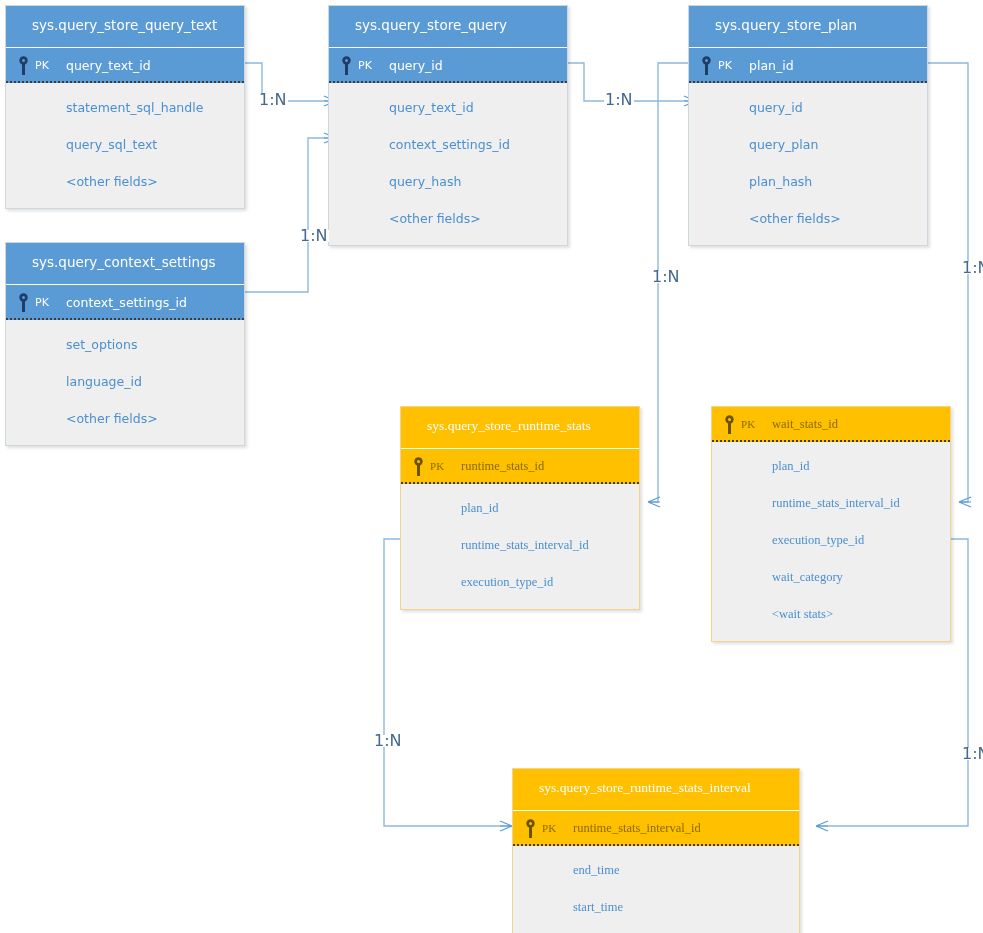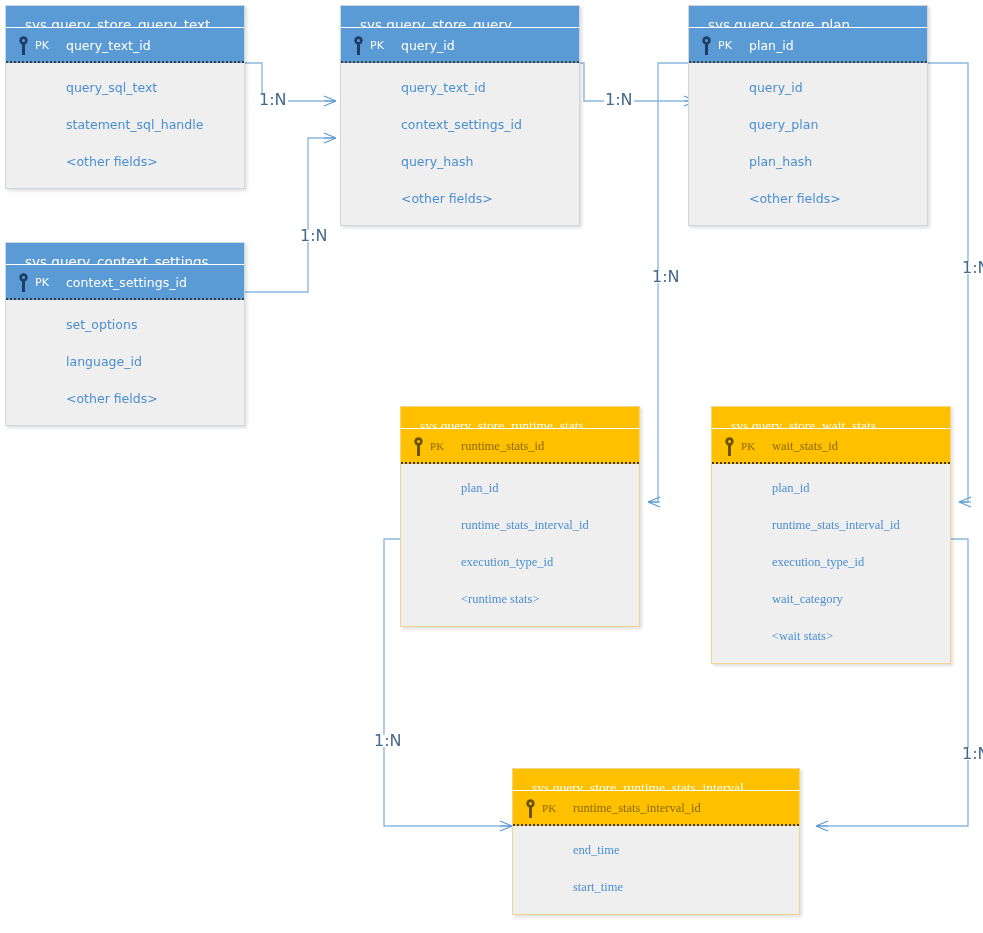--- a/index.html
+++ b/index.html
@@ -27,23 +27,23 @@
     height: 933px;
     pointer-events: none;
   }
   .entity {
     position: absolute;
     box-sizing: border-box;
     box-shadow: 2px 2px 3px rgba(0,0,0,0.13);
   }
   .ent-title {
     box-sizing: border-box;
-    height: 22px;
+    height: 42px;
     line-height: 38px;
-    padding-left: 19px;
+    padding-left: 26px;
     font-size: 13.5px;
     color: #ffffff;
     white-space: nowrap;
     overflow: hidden;
   }
   .ent-pk {
     box-sizing: border-box;
     height: 35px;
     position: relative;
     border-bottom: 2px dotted #3c3c3c;
@@ -145,22 +145,22 @@
     <div class="ent-pk">
       <svg class="key-icon" viewBox="0 0 11 20">
         <circle cx="5.5" cy="4.5" r="4.2" fill="#1f3d66"></circle>
           <circle cx="5.5" cy="4.5" r="1.5" fill="#5b9bd5"></circle>
         <rect x="4" y="7" width="3" height="12" fill="#1f3d66"></rect>
       </svg>
       <span class="pk-label">PK</span>
       <span class="pk-field">query_text_id</span>
     </div>
     <div class="ent-body">
+      <div class="ent-field">statement_sql_handle</div>
       <div class="ent-field">query_sql_text</div>
-      <div class="ent-field">statement_sql_handle</div>
       <div class="ent-field">&lt;other fields&gt;</div>
     </div>
   </div>
 
   <div class="entity theme-blue" style="left:5px; top:242px; width:240px;">
     <div class="ent-title">sys.query_context_settings</div>
     <div class="ent-pk">
       <svg class="key-icon" viewBox="0 0 11 20">
         <circle cx="5.5" cy="4.5" r="4.2" fill="#1f3d66"></circle>
           <circle cx="5.5" cy="4.5" r="1.5" fill="#5b9bd5"></circle>
@@ -169,21 +169,21 @@
       <span class="pk-label">PK</span>
       <span class="pk-field">context_settings_id</span>
     </div>
     <div class="ent-body">
       <div class="ent-field">set_options</div>
       <div class="ent-field">language_id</div>
       <div class="ent-field">&lt;other fields&gt;</div>
     </div>
   </div>
 
-  <div class="entity theme-blue" style="left:340px; top:5px; width:240px;">
+  <div class="entity theme-blue" style="left:328px; top:5px; width:240px;">
     <div class="ent-title">sys.query_store_query</div>
     <div class="ent-pk">
       <svg class="key-icon" viewBox="0 0 11 20">
         <circle cx="5.5" cy="4.5" r="4.2" fill="#1f3d66"></circle>
           <circle cx="5.5" cy="4.5" r="1.5" fill="#5b9bd5"></circle>
         <rect x="4" y="7" width="3" height="12" fill="#1f3d66"></rect>
       </svg>
       <span class="pk-label">PK</span>
       <span class="pk-field">query_id</span>
     </div>
@@ -222,26 +222,24 @@
           <circle cx="5.5" cy="4.5" r="1.5" fill="#ffc000"></circle>
         <rect x="4" y="7" width="3" height="12" fill="#6b5200"></rect>
       </svg>
       <span class="pk-label">PK</span>
       <span class="pk-field">runtime_stats_id</span>
     </div>
     <div class="ent-body">
       <div class="ent-field">plan_id</div>
       <div class="ent-field">runtime_stats_interval_id</div>
       <div class="ent-field">execution_type_id</div>
-      <div class="ent-field">&lt;runtime stats&gt;</div>
     </div>
   </div>
 
   <div class="entity theme-orange" style="left:711px; top:406px; width:240px;">
-    <div class="ent-title">sys.query_store_wait_stats</div>
     <div class="ent-pk">
       <svg class="key-icon" viewBox="0 0 11 20">
         <circle cx="5.5" cy="4.5" r="4.2" fill="#6b5200"></circle>
           <circle cx="5.5" cy="4.5" r="1.5" fill="#ffc000"></circle>
         <rect x="4" y="7" width="3" height="12" fill="#6b5200"></rect>
       </svg>
       <span class="pk-label">PK</span>
       <span class="pk-field">wait_stats_id</span>
     </div>
     <div class="ent-body">

